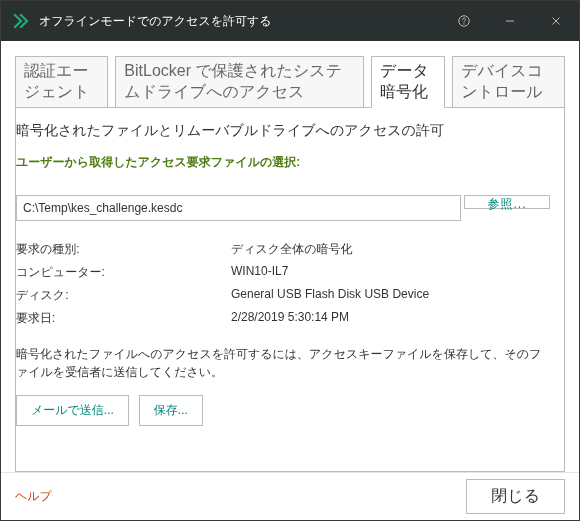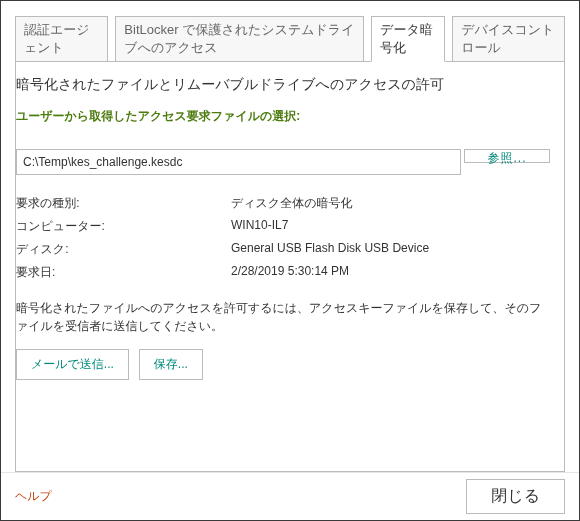--- a/index.html
+++ b/index.html
@@ -9,21 +9,21 @@
 
   .titlebar { background: #2a2f2f; height: 40px; display: flex; align-items: center; padding: 0 0 0 10px; color: #fff; }
   .logo { width: 20px; height: 20px; display:flex; align-items:center; justify-content:center; margin-right: 8px;}
   .logo svg { width:18px; height:18px; }
   .title-text { font-size: 12px; flex: 1; }
   .titlebar-btn { width: 46px; height: 40px; display: flex; align-items:center; justify-content:center; color:#ddd; cursor:pointer;}
   .titlebar-btn svg { width:14px; height:14px; }
 
   .content { flex:1; padding: 14px 14px 0 14px; display:flex; flex-direction:column; }
 
-  .tabs { display:flex; gap:8px; font-size:13px; }
+  .tabs { display:flex; gap:8px; font-size:16px; }
   .tab { border:1px solid #bbb; border-bottom:none; padding:4px 8px; background:#fff; position:relative; top:1px; color:#333; cursor:pointer;}
   .tab + .tab { margin-left:-1px; }
   .tab.active { border-bottom:1px solid #fff; z-index:2;}
   .tab.inactive { background:#f7f7f7; color:#666;}
 
   .panel { border:1px solid #bbb; flex:1; padding:14px 14px 10px 0; display:flex; flex-direction:column; position:relative; }
 
   .heading { font-size:14px; color:#333; margin-bottom:14px; }
   .sublabel { font-size:12px; color:#4d7c0f; margin-bottom:24px;font-weight:bold; }
 
@@ -40,20 +40,46 @@
   .actions { display:flex; gap:10px; margin-top:14px;}
   .act-btn { border:1px solid #bbb; background:#fff; color:#00897b; font-size:12px; padding:6px 14px; cursor:pointer;}
 
   .footer { height:48px; border-top:1px solid #e5e5e5; display:flex; align-items:center; padding:0 14px; justify-content:space-between;}
   .help { color:#c2410c; font-size:12px; cursor:pointer;}
   .close-btn { border:1px solid #bbb; background:#fff; color:#333; font-size:16px; padding:6px 24px; cursor:pointer;}
 </style>
 </head>
 <body>
 <div class="window">
+  <div class="titlebar">
+    <span class="logo">
+      <svg viewBox="0 0 24 24">
+          <path d="M4 4 L12 12 L4 20 M12 4 L20 12 L12 20" stroke="#1fa97a" stroke-width="3" fill="none" stroke-linecap="square"></path>
+        </svg>
+    </span>
+    <span class="title-text">オフラインモードでのアクセスを許可する</span>
+    <div class="titlebar-btn">
+      <svg viewBox="0 0 24 24">
+          <circle cx="12" cy="12" r="9" stroke="#ccc" stroke-width="1.5" fill="none"></circle>
+          <path d="M9.5 9.5a2.5 2.5 0 114 2c-.8.6-1.5 1-1.5 2.2" stroke="#ccc" stroke-width="1.5" fill="none" stroke-linecap="round"></path>
+          <circle cx="12" cy="17" r="1" fill="#ccc"></circle>
+        </svg>
+    </div>
+    <div class="titlebar-btn">
+      <svg viewBox="0 0 24 24">
+          <line x1="5" y1="12" x2="19" y2="12" stroke="#ccc" stroke-width="1.5"></line>
+        </svg>
+    </div>
+    <div class="titlebar-btn">
+      <svg viewBox="0 0 24 24">
+          <line x1="6" y1="6" x2="18" y2="18" stroke="#ccc" stroke-width="1.5"></line>
+          <line x1="18" y1="6" x2="6" y2="18" stroke="#ccc" stroke-width="1.5"></line>
+        </svg>
+    </div>
+  </div>
 
   <div class="content">
     <div class="tabs">
       <div class="tab inactive"><span>認証エージェント</span></div>
       <div class="tab inactive"><span>BitLocker で保護されたシステムドライブへのアクセス</span></div>
       <div class="tab active"><span>データ暗号化</span></div>
       <div class="tab inactive"><span>デバイスコントロール</span></div>
     </div>
 
     <div class="panel">

